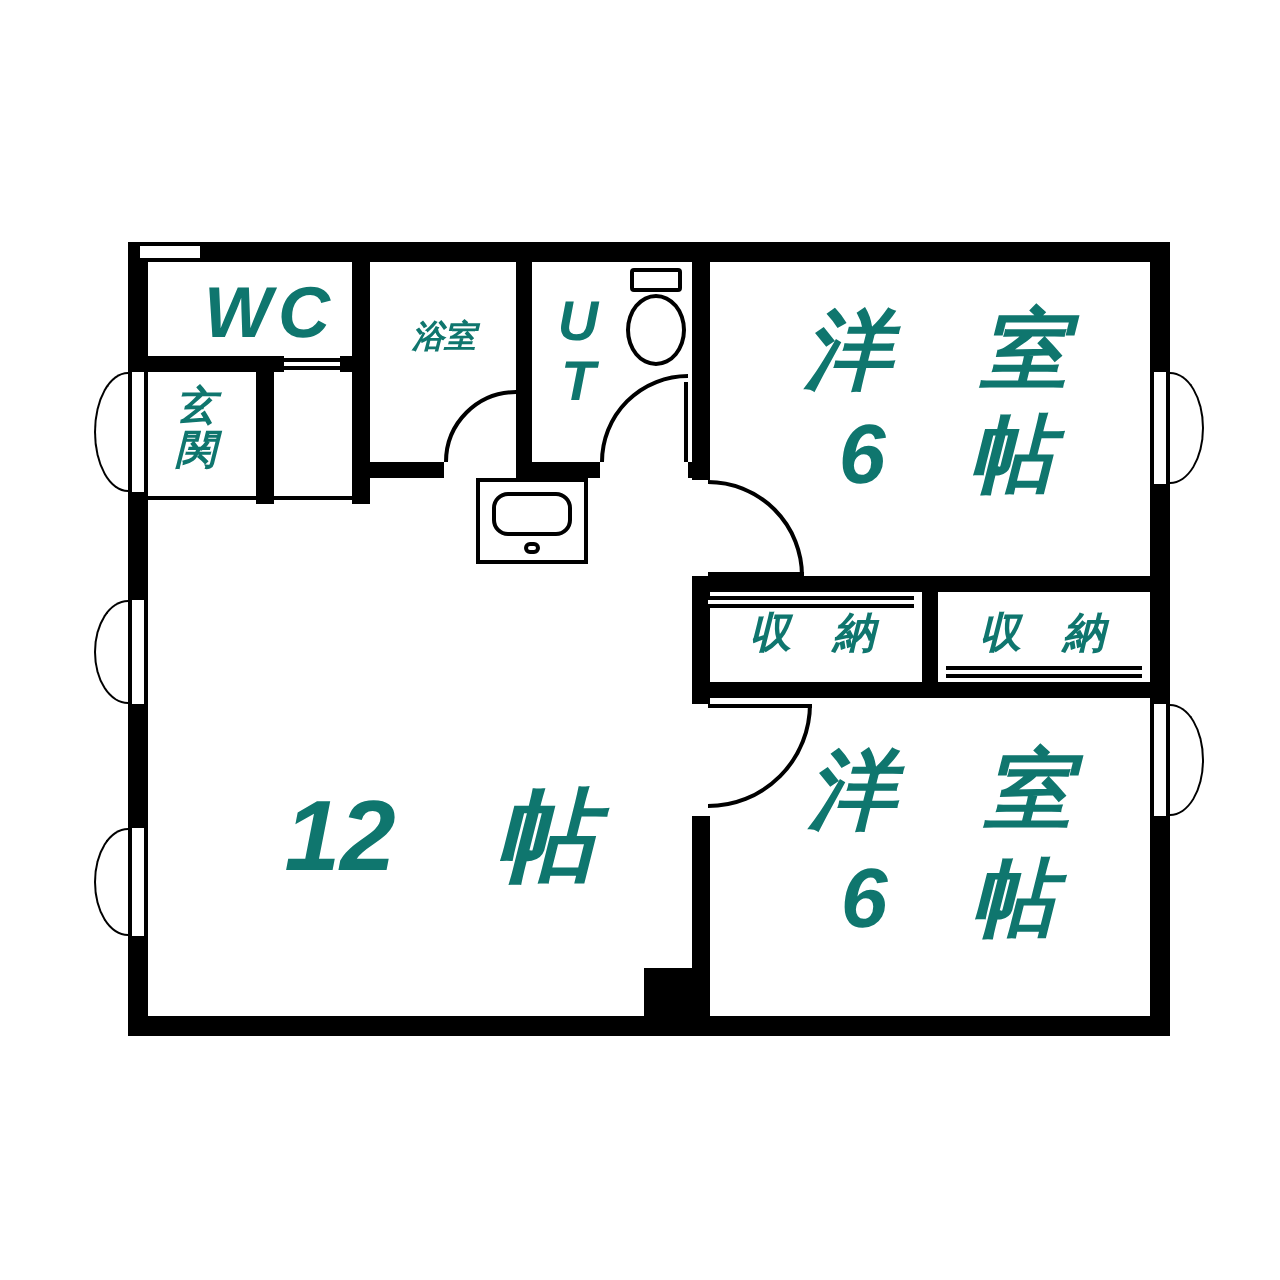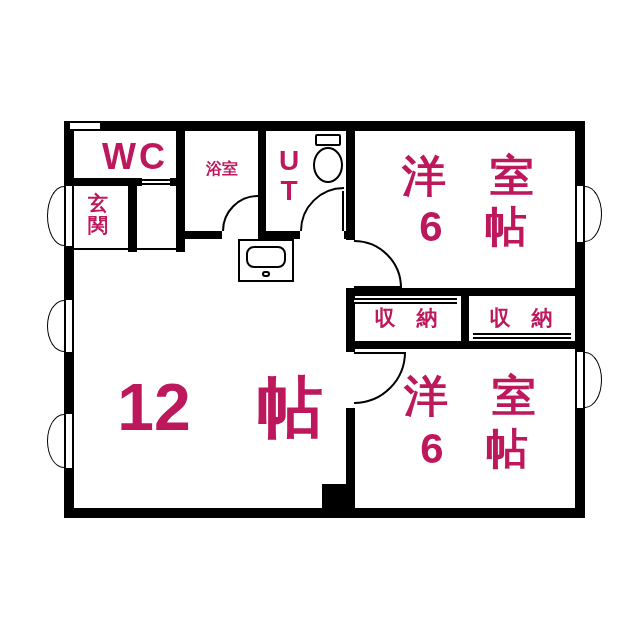--- a/index.html
+++ b/index.html
@@ -14,21 +14,21 @@
   .window-h { position:absolute; background:#fff; border-top:2px solid #000; border-bottom:2px solid #000; }
   .bump-left  { position:absolute; background:#fff; border:1.5px solid #000; border-right:none;
                 border-top-left-radius:100% 50%; border-bottom-left-radius:100% 50%; }
   .bump-right { position:absolute; background:#fff; border:1.5px solid #000; border-left:none;
                 border-top-right-radius:100% 50%; border-bottom-right-radius:100% 50%; }
   .arc-clip   { position:absolute; overflow:hidden; }
   .arc-circle { position:absolute; border:2px solid #000; border-radius:50%; }
   .fixture { position:absolute; border:2px solid #000; background:#fff; }
   .label {
     position:absolute; transform:translate(-50%,-50%);
-    font-weight:bold; color:#be185d; white-space:pre-line; text-align:center; line-height:1.08;
+    font-weight:bold; color:#0f766e; white-space:pre-line; text-align:center; line-height:1.08;font-style:italic;
   }
 </style>
 </head>
 <body>
 
 <div class="plan">
 
   <div class="wall" style="left:64px;top:121px;width:521px;height:10px"></div>
   <div class="wall" style="left:64px;top:508px;width:521px;height:10px"></div>
   <div class="wall" style="left:64px;top:121px;width:10px;height:397px"></div>
@@ -92,17 +92,17 @@
   <div class="label" style="left:135px;top:157px;font-size:36px;letter-spacing:3px">WC</div>
   <div class="label" style="left:98px;top:215px;font-size:20px">玄
 関</div>
   <div class="label" style="left:222px;top:169px;font-size:16px">浴室</div>
   <div class="label" style="left:289px;top:176px;font-size:28px">U
 T</div>
   <div class="label" style="left:468px;top:176px;font-size:44px">洋　室</div>
   <div class="label" style="left:473px;top:227px;font-size:42px">6　帖</div>
   <div class="label" style="left:406px;top:318px;font-size:21px">収　納</div>
   <div class="label" style="left:521px;top:318px;font-size:21px">収　納</div>
-  <div class="label" style="left:220px;top:408px;font-size:66px">12　帖</div>
+  <div class="label" style="left:220px;top:418px;font-size:50px">12　帖</div>
   <div class="label" style="left:470px;top:396px;font-size:44px">洋　室</div>
   <div class="label" style="left:474px;top:449px;font-size:42px">6　帖</div>
 
 </div>
 
 </body></html>

